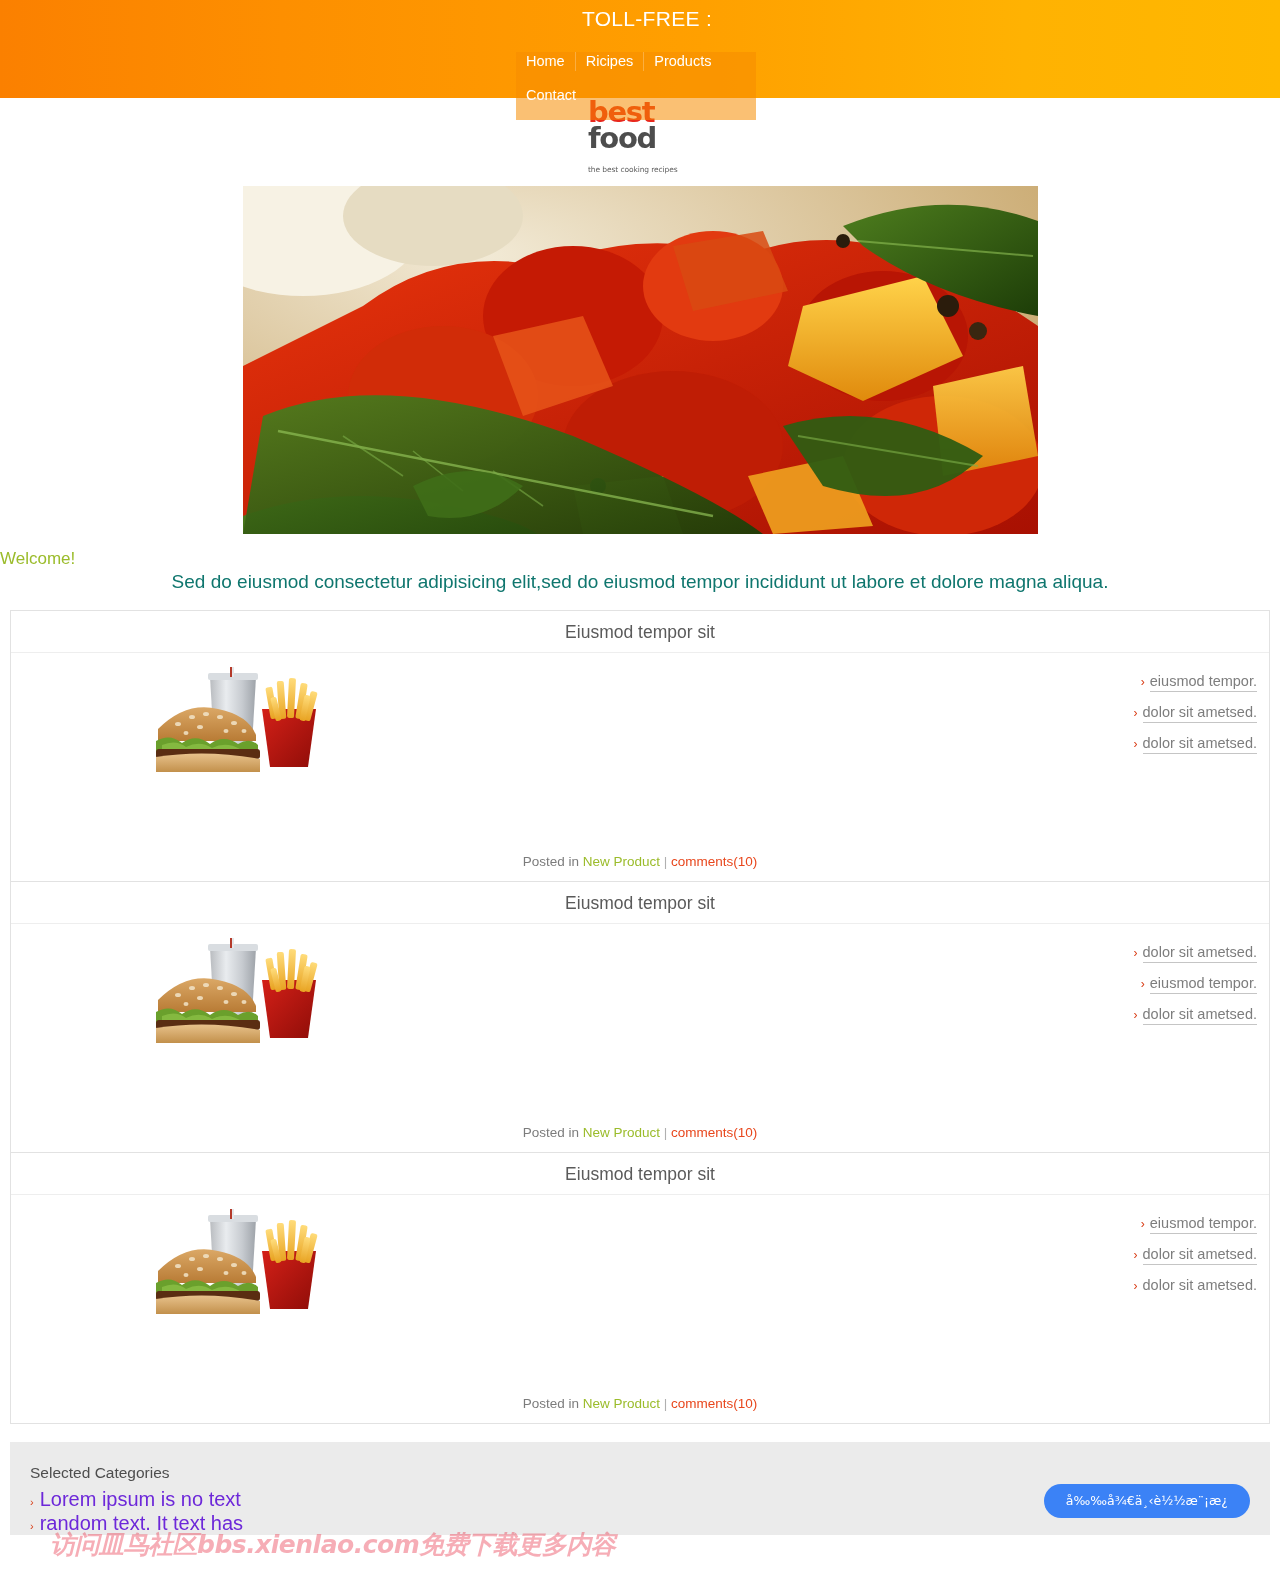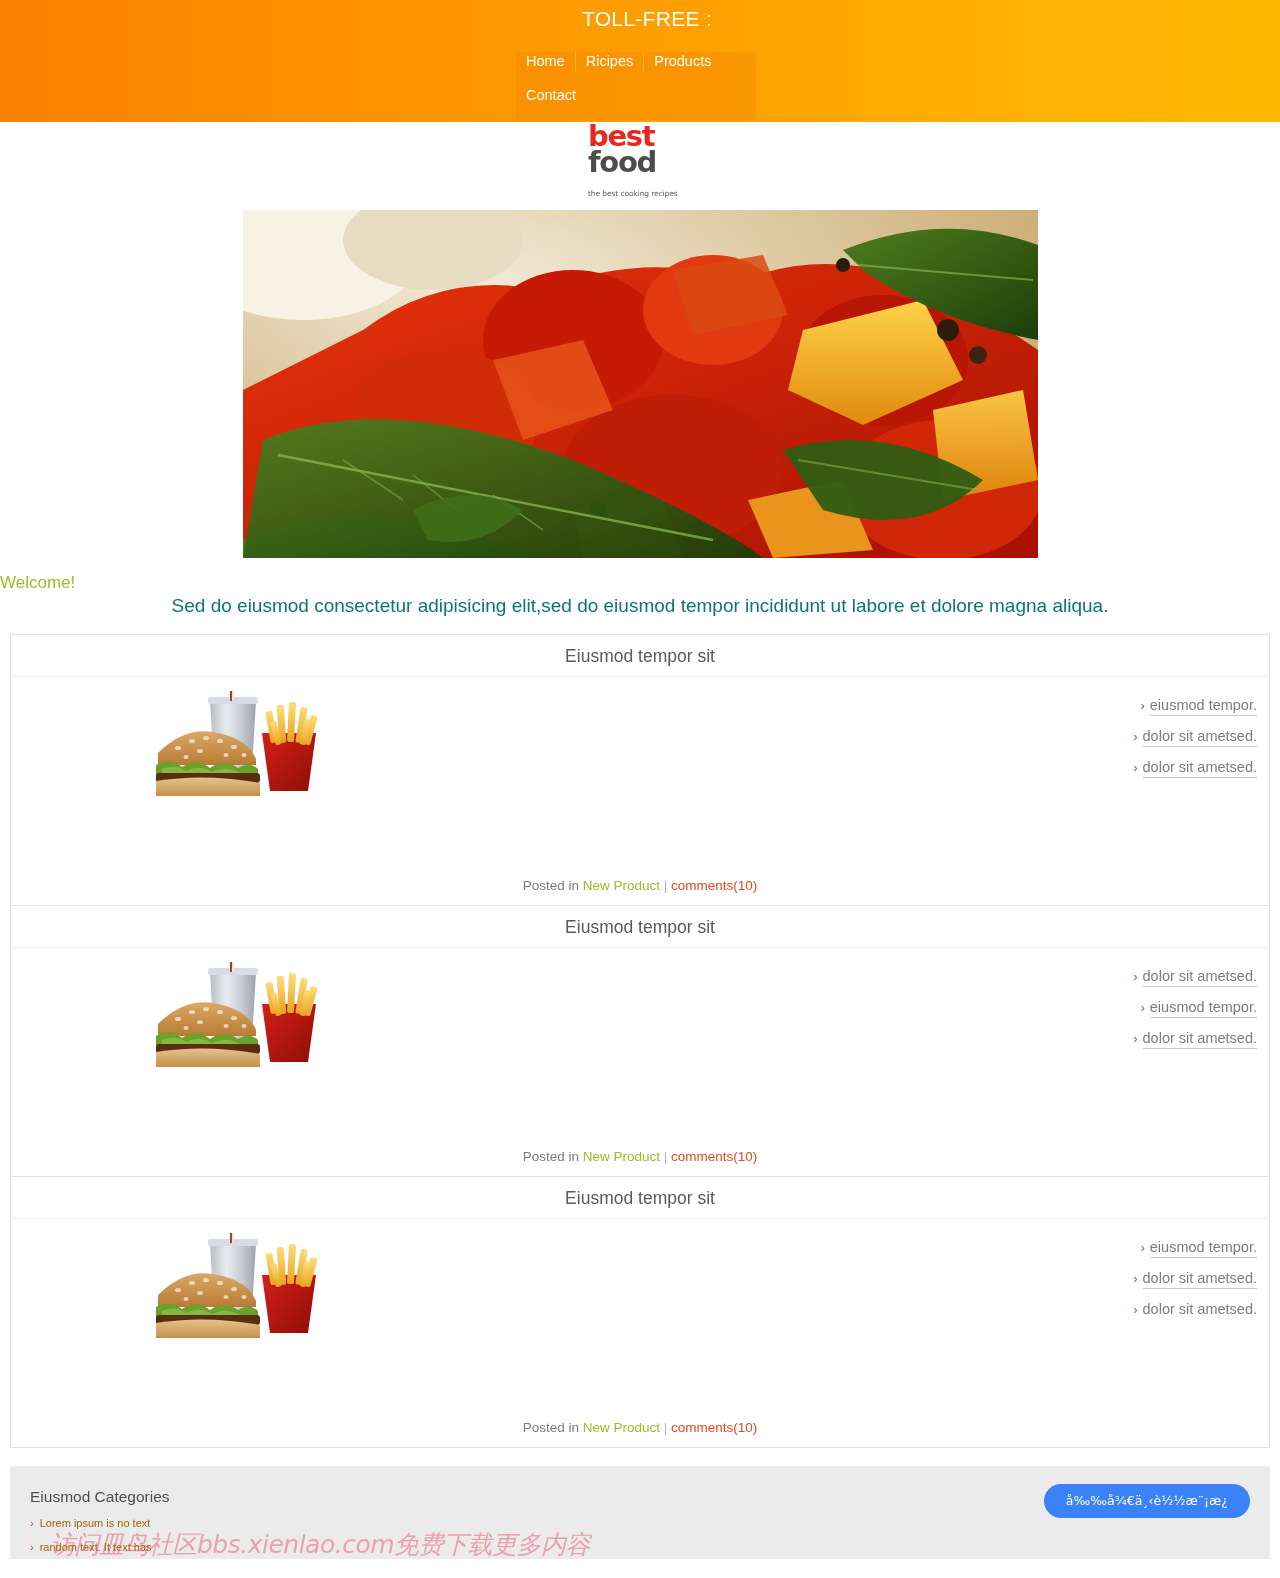--- a/index.html
+++ b/index.html
@@ -8,21 +8,21 @@
     width: 1280px;
     height: 1578px;
     background: #ffffff;
     font-family: "Liberation Sans", sans-serif;
     overflow: hidden;
     position: relative;
   }
 
   
   .header {
-    height: 122px;
+    height: 98px;
     background: linear-gradient(to right, #fb8000 0%, #fd8f00 22%, #ffa000 55%, #ffb202 80%, #ffb800 100%);
     position: relative;
     padding-left: 14px;
   }
   .tollfree {
     text-align: center;
     color: #ffffff;
     padding-top: 6px;
     font-size: 21px;
     letter-spacing: 0.3px;
@@ -198,29 +198,29 @@
     line-height: 21px;
   }
   .foot-list { margin-top: 4px; }
   .foot-item {
     display: flex;
     align-items: baseline;
     gap: 6px;
     line-height: 24px;
   }
   .foot-item .chev { color: #d93d16; font-size: 11px; }
-  .foot-item .ftext { color: #a16207; font-size: 11px; }
+  .foot-item .ftext { color: #6d28d9; font-size: 20px; }
 
   
   .watermark {
     position: absolute;
     left: 50px;
     top: 1528px;
     font-size: 25px;
-    font-weight: normal;
+    font-weight: bold;
     font-style: italic;
     color: rgba(233, 60, 80, 0.42);
     white-space: nowrap;
     letter-spacing: -0.5px;
     pointer-events: none;
     font-family: "DejaVu Sans", sans-serif;
   }
 
   
   .badge {
@@ -544,21 +544,21 @@
       <span>Posted in</span>
       <a class="meta-cat">New Product</a>
       <span class="meta-sep">|</span>
       <a class="meta-comments">comments(10)</a>
     </div>
   </div>
 
 </div>
 
 <div class="footer">
-  <div class="foot-title">Eiusmod Categories</div>
+  <div class="foot-title">Selected Categories</div>
   <div class="foot-list">
     <div class="foot-item">
       <span class="chev">›</span>
       <span class="ftext">Lorem ipsum is no text</span>
     </div>
     <div class="foot-item">
       <span class="chev">›</span>
       <span class="ftext">random text. It text has</span>
     </div>
   </div>

